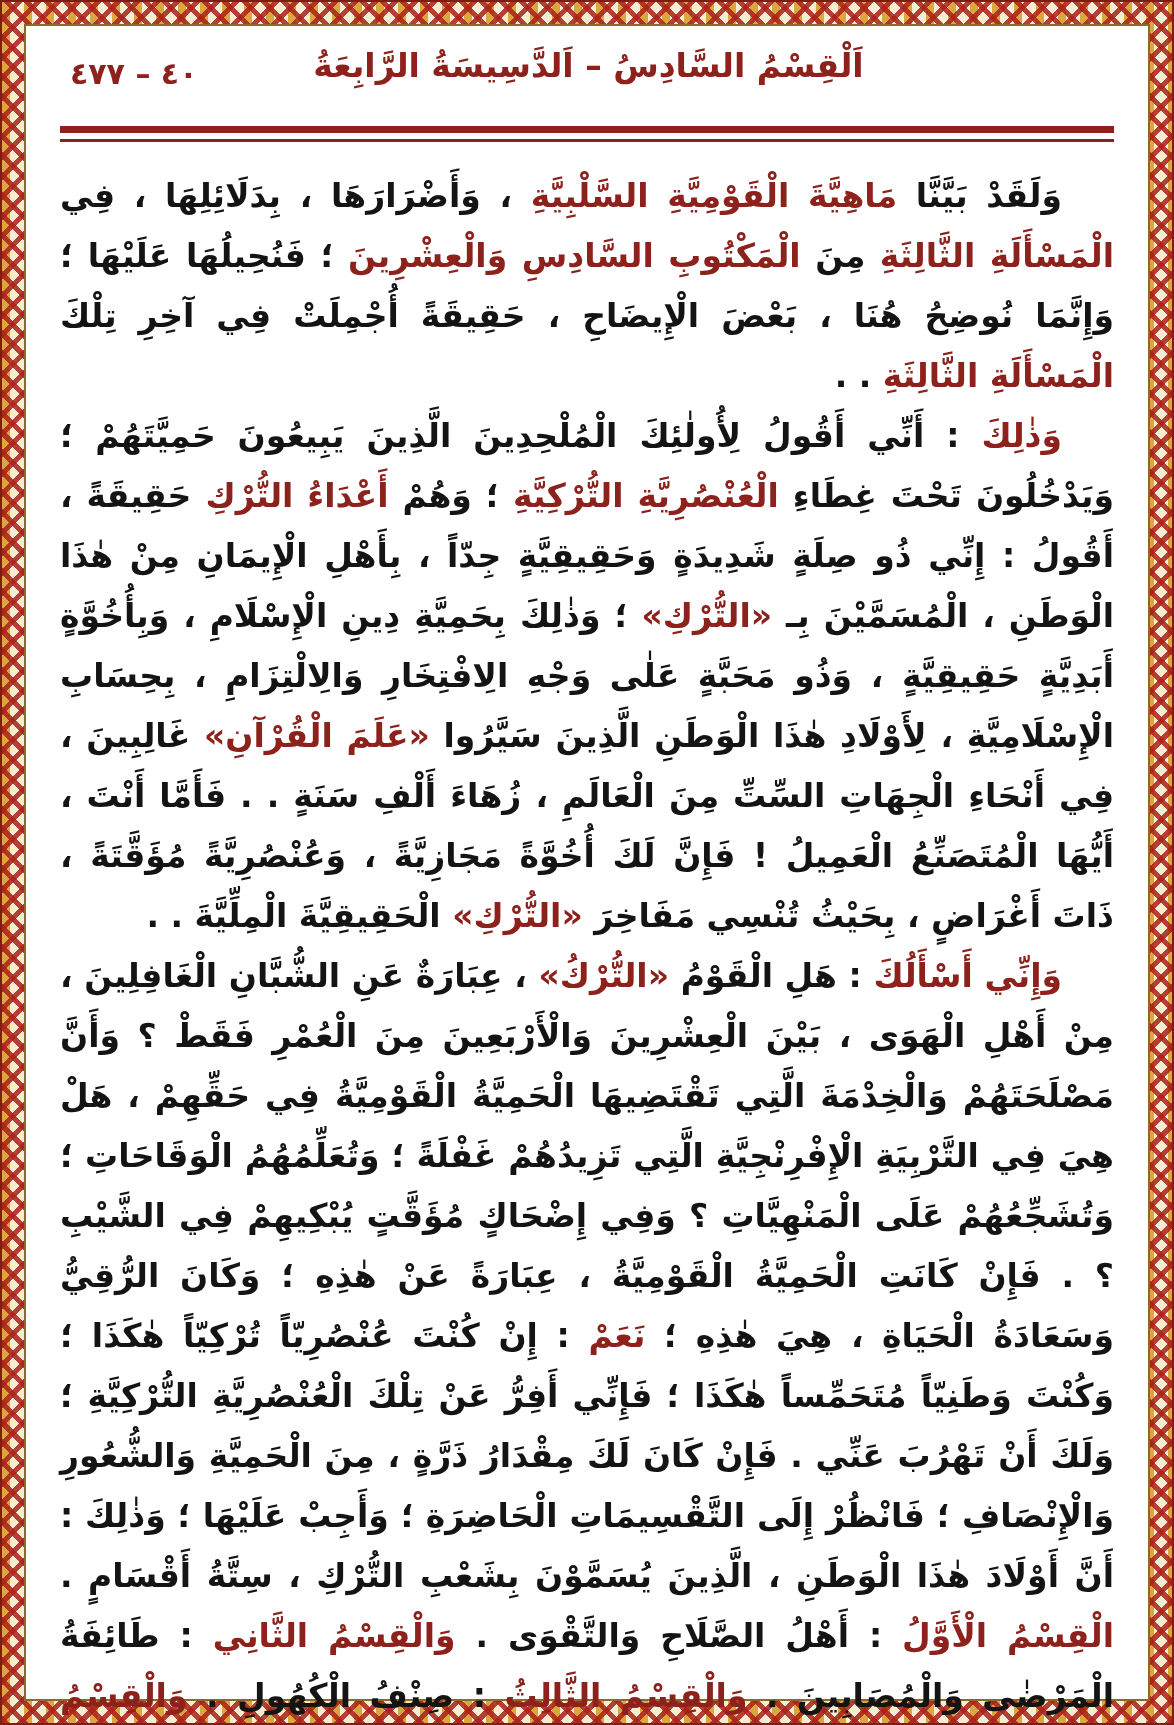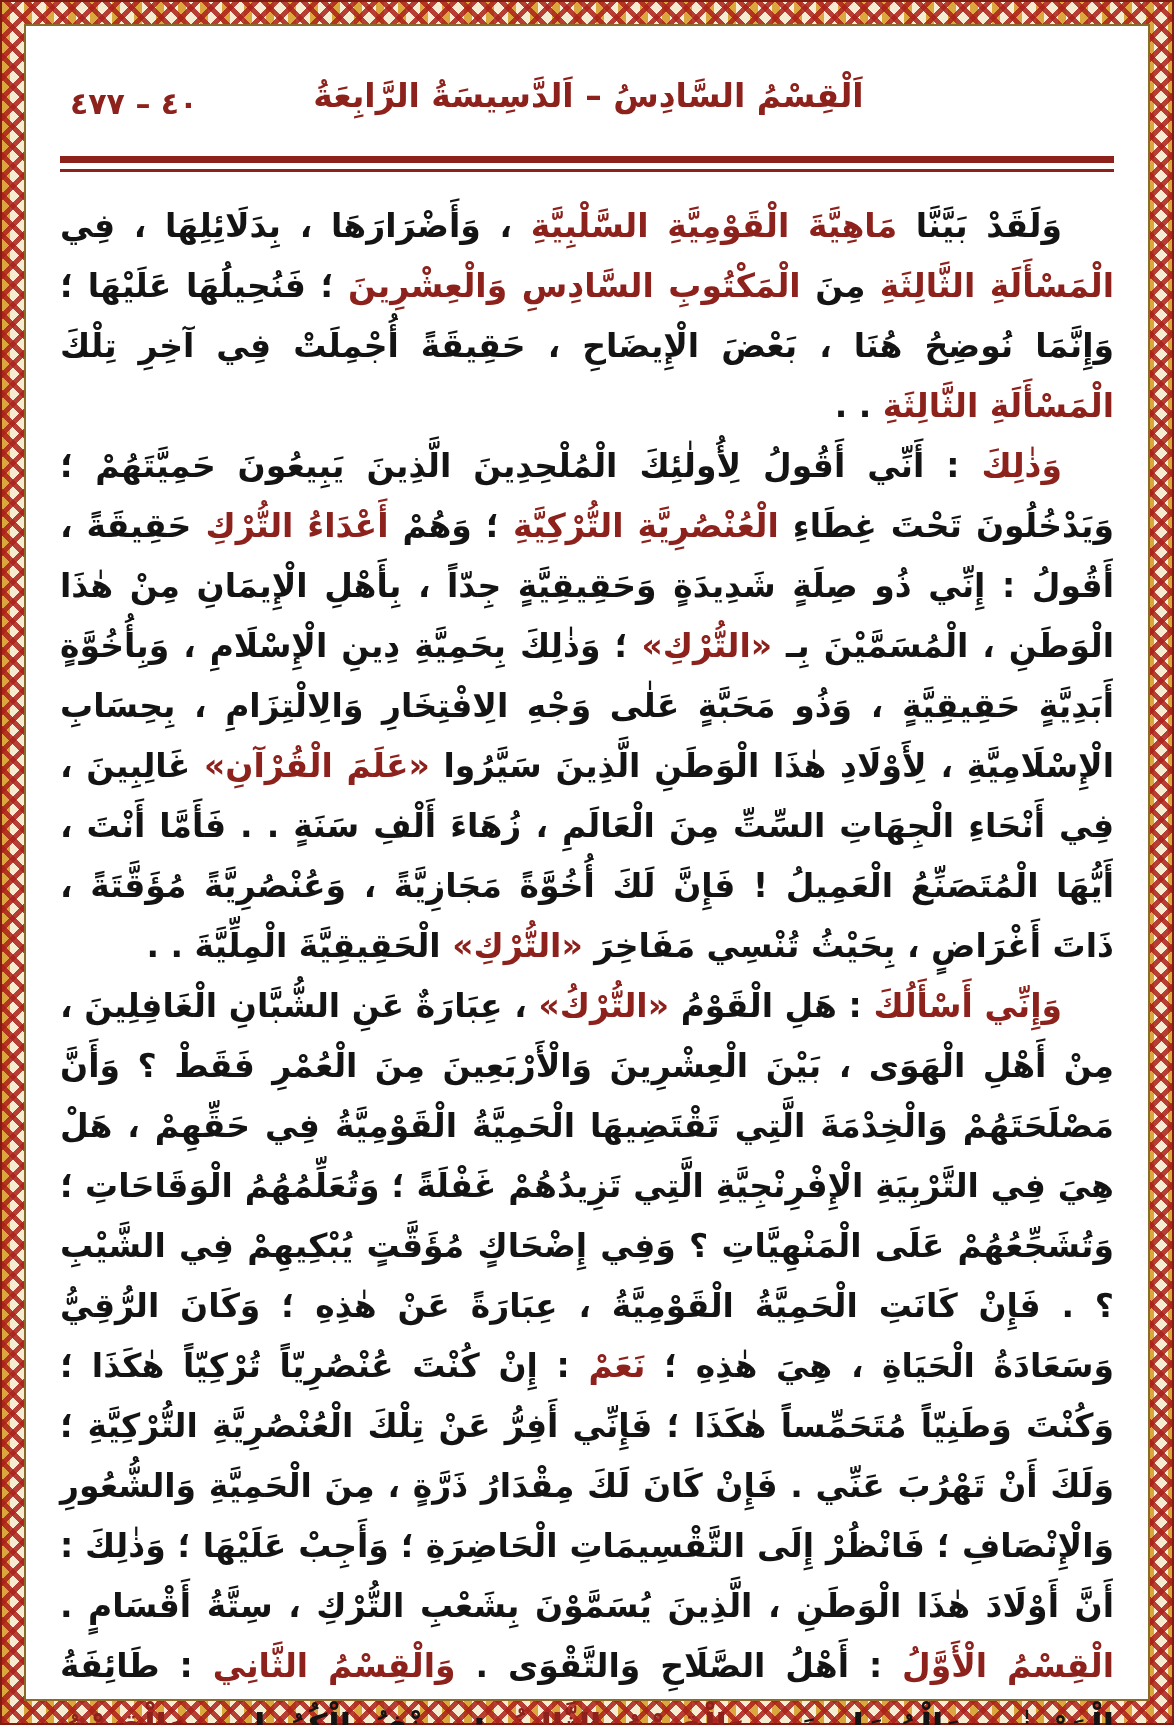--- a/index.html
+++ b/index.html
@@ -24,21 +24,21 @@
       repeating-linear-gradient(90deg,  #dca63e 0 8px, #f6ecd2 8px 22px);
   }
 
   
   .page {
     position: absolute;
     inset: 24px;
     background: #ffffff;
     border: 2px solid #8a6a28;
     box-sizing: border-box;
-    padding: 46px 34px 0 34px;
+    padding: 16px 34px 0 34px;
     direction: rtl;
   }
 
   :root {
     --red: #8d211c;
     --ink: #141414;
   }
 
   header { position: relative; height: 74px; }
 

